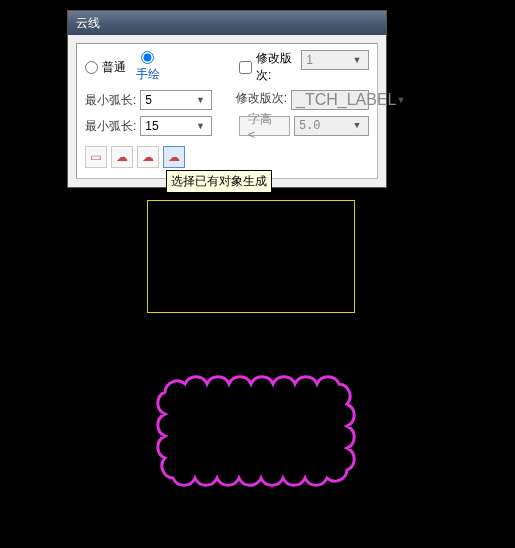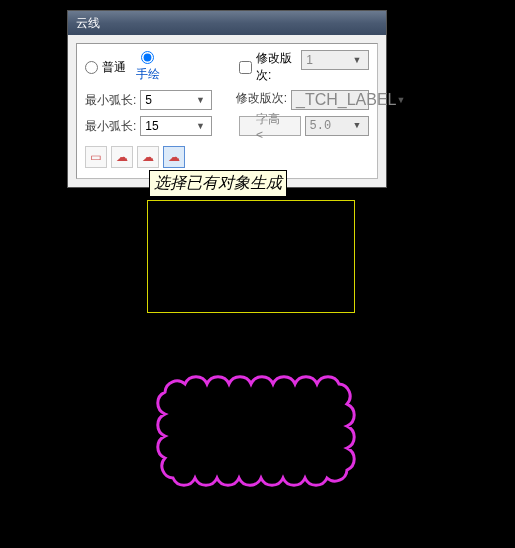--- a/index.html
+++ b/index.html
@@ -82,21 +82,21 @@
     text-align: center;
     color: #555;
     font-size: 9px;
   }
   .combo.disabled { background: #eee; color: #888; }
   .combo.disabled .val { color: #888; }
   .btn {
     background: #f4f4f4;
     border: 1px solid #aaa;
     height: 20px;
-    padding: 0 16px;
+    padding: 0 8px;
     color: #888;
     font-size: 12px;
     display: inline-flex;
     align-items: center;
   }
   .lbl {
     color: #404040;
     font-size: 12px;
     white-space: nowrap;
   }
@@ -122,29 +122,28 @@
     border: 1px solid #5a8ed6;
     background: #dceaf9;
   }
   .cloud-glyph {
     font-size: 12px;
     color: #c44;
     line-height: 1;
   }
   .tooltip {
     position: absolute;
-    left: 149px;
+    left: 166px;
     top: 170px;
     background: #ffffe1;
     border: 1px solid #000;
     padding: 2px 4px;
-    font-size: 16px;
+    font-size: 12px;
     color: #000;
     white-space: nowrap;
-    font-style: italic;
   }
   .yellow-rect {
     position: absolute;
     left: 147px;
     top: 200px;
     width: 208px;
     height: 113px;
     border: 1px solid #d8d800;
   }
   .magenta-cloud {

